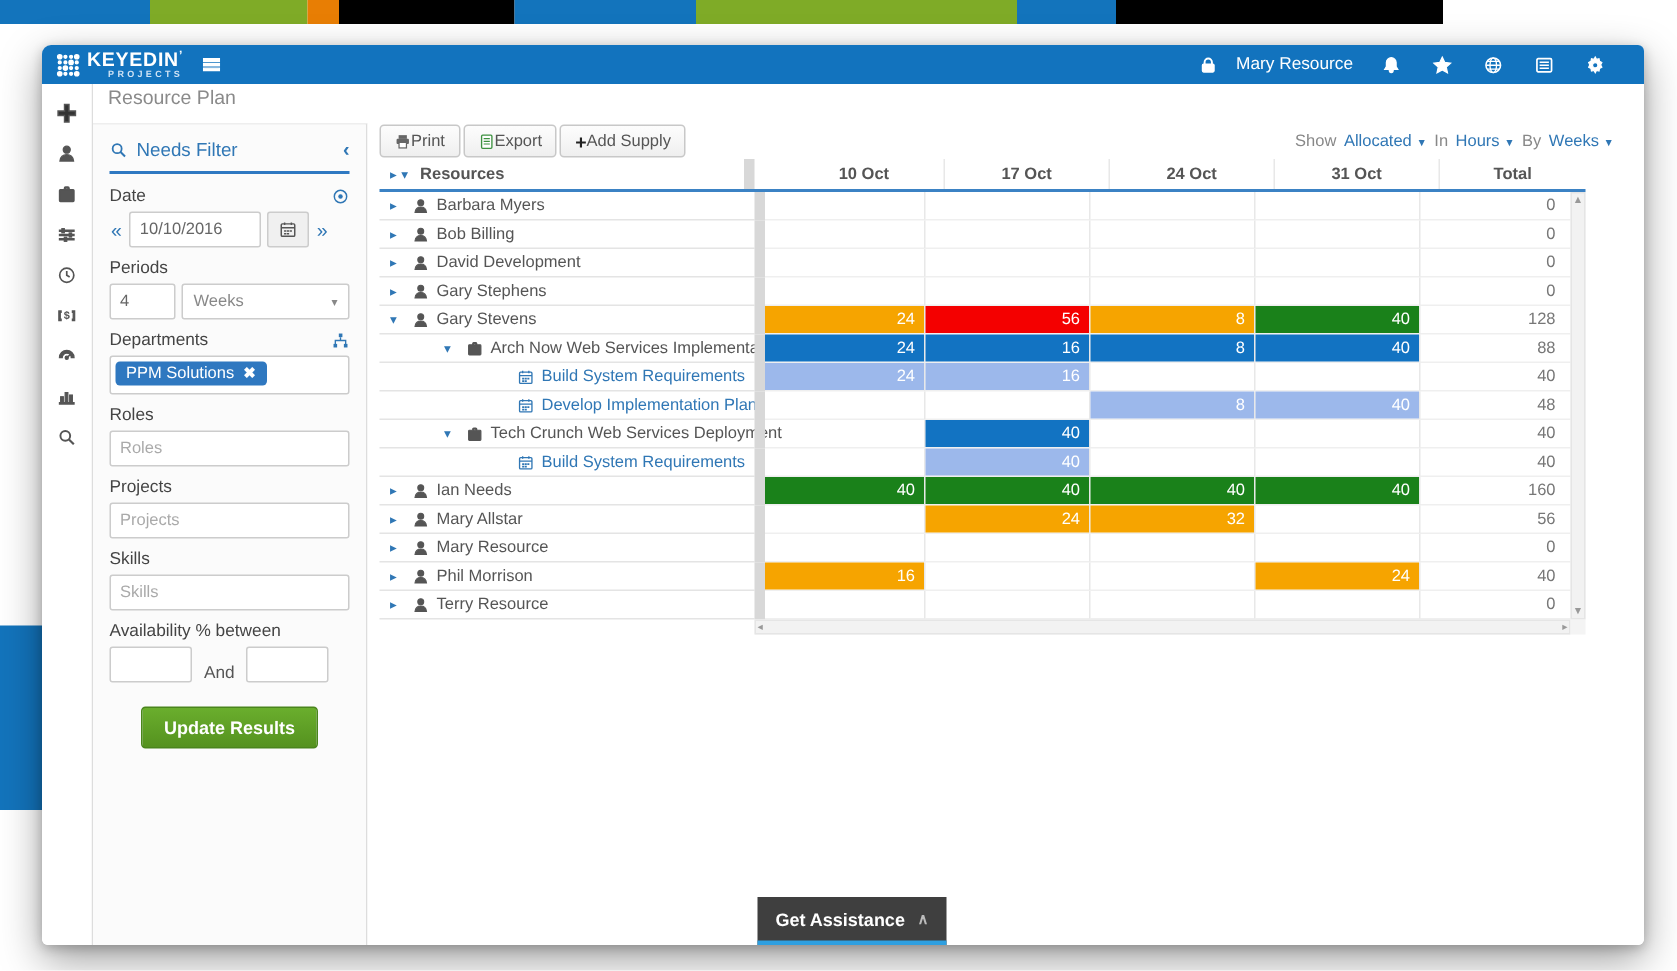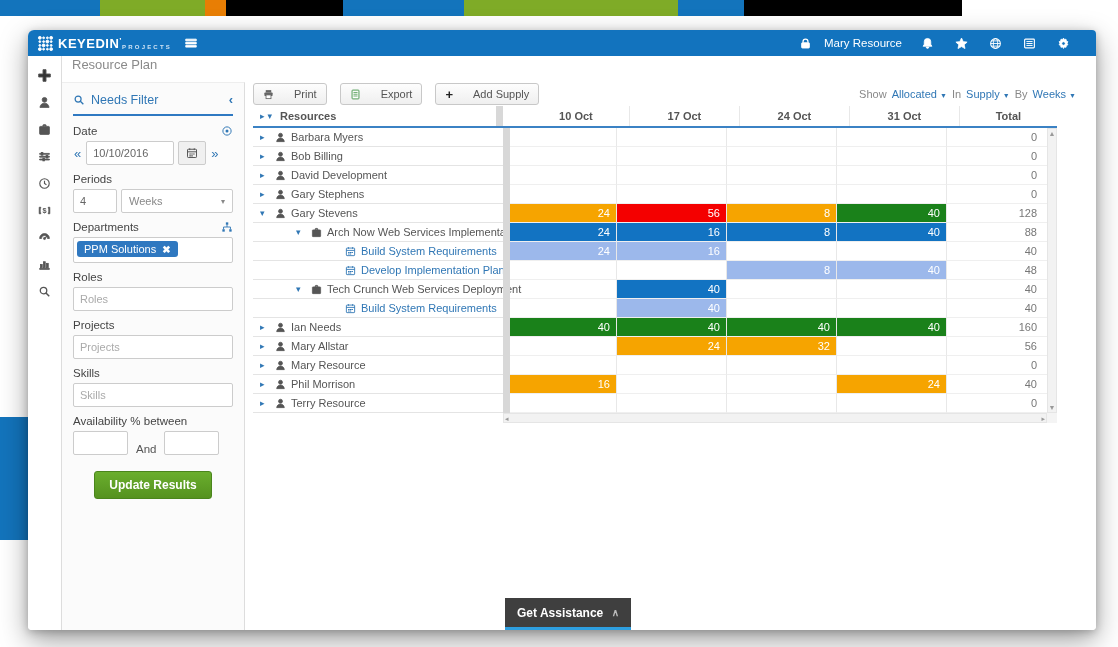--- a/index.html
+++ b/index.html
@@ -6,21 +6,21 @@
   body { width: 1118px; height: 647px; background: #fff; font-family: "Liberation Sans", sans-serif; overflow: hidden; position: relative; }
   .stage { position: absolute; inset: 0; }
   .strip { position: absolute; left: 0; top: 0; height: 16px; display: flex; }
   .left-block { position: absolute; left: 0; top: 417px; width: 30px; height: 123px; }
   .window { position: absolute; left: 28px; top: 30px; width: 1068px; height: 600px; background: #fff; border-radius: 6px 4px 4px 4px; box-shadow: 0 10px 28px rgba(0,0,0,.38), 0 2px 8px rgba(0,0,0,.22); }
 
   
   .topbar { position: absolute; left: 0; top: 0; right: 0; height: 26px; background: #1273BE; border-radius: 6px 4px 0 0; display: flex; align-items: center; color: #fff; }
   .logo { display: flex; align-items: center; margin-left: 9px; gap: 4px; cursor: pointer; }
   .logo-dots svg { width: 17px; height: 17px; display: block; }
-  .logo-text { display: flex; line-height: 1; }
+  .logo-text { display: flex; flex-direction: column; line-height: 1; }
   .logo-primary { font-size: 13px; font-weight: bold; letter-spacing: .5px; }
   .logo-mark { font-size: 8px; vertical-align: top; }
   .logo-secondary { font-size: 6px; letter-spacing: 2.2px; font-weight: bold; align-self: flex-end; margin-top: 1px; color: #cfe3f5; }
   .hamburger { margin-left: 12px; display: flex; }
   .hamburger svg { width: 14px; height: 14px; }
   .top-right { margin-left: auto; margin-right: 16px; display: flex; align-items: center; gap: 0; }
   .top-ic { width: 34px; text-align: center; cursor: pointer; display: inline-flex; justify-content: center; }
   .top-ic svg { width: 13px; height: 13px; }
   .top-user { font-size: 11.5px; margin: 0 8px 0 2px; white-space: nowrap; cursor: pointer; }
   .top-icons { display: inline-flex; }
@@ -61,21 +61,21 @@
   .tag { display: inline-flex; align-items: center; gap: 6px; background: #2f78c0; color: #fff; border-radius: 3px; font-size: 11px; padding: 2px 7px; cursor: default; }
   .tag-x { font-size: 10px; font-weight: bold; cursor: pointer; }
   .avail-row { display: flex; align-items: flex-end; gap: 8px; margin-top: 4px; }
   .avail-input { width: 55px !important; }
   .and-label { color: #555; }
   .update-btn { display: block; margin: 16px auto 0; background: linear-gradient(#6aae2d, #55921f); border: 1px solid #4a851c; border-radius: 3px; color: #fff; font-weight: bold; font-size: 12px; padding: 6px 14px; cursor: pointer; font-family: "Liberation Sans", sans-serif; }
 
   
   .main { position: absolute; left: 217px; top: 26px; right: 0; bottom: 0; background: #fff; border-radius: 0 0 4px 0; }
   .toolbar { position: absolute; left: 8px; right: 20px; top: 26px; height: 24px; display: flex; align-items: center; }
-  .tb-btn { display: inline-flex; align-items: center; gap: 20px; height: 22px; padding: 0 9px; margin-right: 13px; border: 1px solid #c8c8c8; border-radius: 3px; background: linear-gradient(#fdfdfd, #efefef); font-size: 11px; color: #555; cursor: pointer; }
+  .tb-btn { display: inline-flex; align-items: center; gap: 0; height: 22px; padding: 0 9px; margin-right: 2px; border: 1px solid #c8c8c8; border-radius: 3px; background: linear-gradient(#fdfdfd, #efefef); font-size: 11px; color: #555; cursor: pointer; }
   .tb-btn svg { width: 11px; height: 11px; }
   .tb-plus { font-weight: bold; font-size: 13px; color: #222; line-height: 1; }
   .show-controls { margin-left: auto; display: flex; align-items: flex-end; gap: 5px; font-size: 11px; }
   .sc-gray { color: #888; }
   .sc-link { color: #3077B5; cursor: pointer; }
   .sc-caret { font-size: 7px; color: #3077B5; }
 
   
   .grid { position: absolute; left: 8px; top: 50px; width: 804px; height: 317px; font-size: 11px; }
   .ghead { display: flex; height: 22px; border-bottom: 2px solid #3b82c4; }
@@ -383,21 +383,21 @@
           <span>Export</span>
         </span>
         <span class="tb-btn">
           <span class="tb-plus">+</span>
           <span>Add Supply</span>
         </span>
         <span class="show-controls">
           <span class="sc-gray">Show</span>
           <span class="sc-link"><span>Allocated</span> <span class="sc-caret">▼</span></span>
           <span class="sc-gray">In</span>
-          <span class="sc-link"><span>Supply</span> <span class="sc-caret">▼</span></span>
+          <span class="sc-link"><span>Hours</span> <span class="sc-caret">▼</span></span>
           <span class="sc-gray">By</span>
           <span class="sc-link"><span>Weeks</span> <span class="sc-caret">▼</span></span>
         </span>
       </div>
 
       <div class="grid">
         <div class="ghead">
           <div class="tcell-h">
             <span class="mini-caret">▸</span>
             <span class="mini-caret">▾</span>

